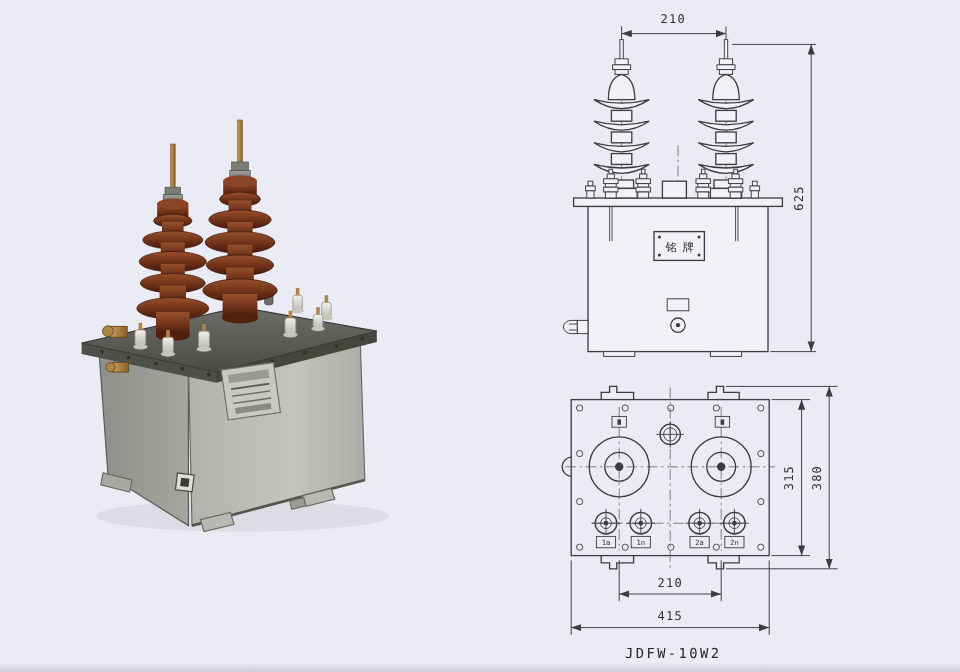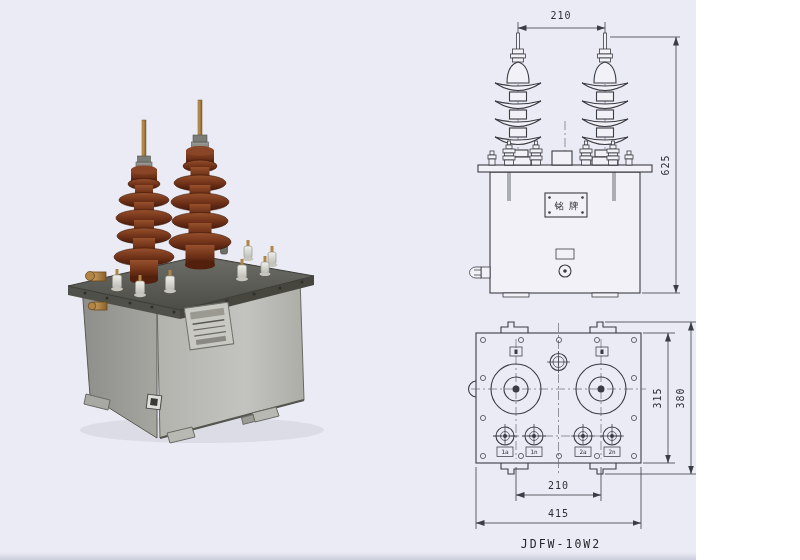--- a/index.html
+++ b/index.html
@@ -1,17 +1,17 @@
 <!DOCTYPE html>
 <html><head>
 <meta charset="utf-8">
 <style>
   html,body{margin:0;padding:0;}
   body{font-family:"DejaVu Sans Mono","Liberation Mono",monospace;}
-  #stage{position:relative;width:696px;height:560px;background:#eaebf4;overflow:hidden;}
+  #stage{position:relative;width:800px;height:560px;background:#eaebf4;overflow:hidden;}
   #stage .bottom-shade{position:absolute;left:0;bottom:0;width:100%;height:8px;
     background:linear-gradient(to bottom,rgba(180,180,200,0),rgba(170,170,192,.45));}
   .abs{position:absolute;}
   svg text{font-family:"DejaVu Sans Mono","Liberation Mono",monospace;}
   svg .dim{font-size:10px;fill:#2e2e36;letter-spacing:1px;}
   svg .tiny{font-size:6px;fill:#2e2e36;}
   svg .cjk{font-size:9.5px;fill:#2e2e36;letter-spacing:5px;}
   svg .model{font-size:11.5px;fill:#26262c;letter-spacing:2px;}
   .ln{stroke:#3c3c44;fill:none;stroke-width:1.1;}
   .lnt{stroke:#3c3c44;fill:none;stroke-width:.75;}

